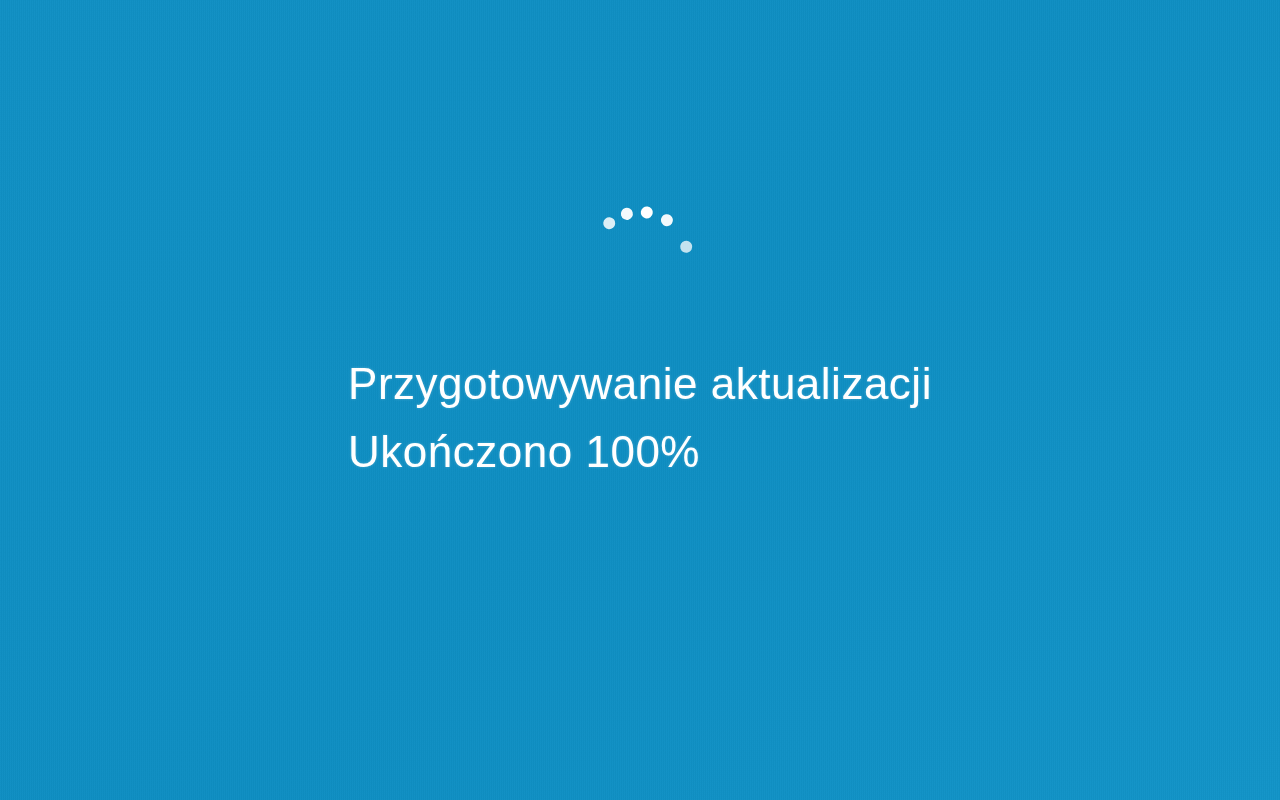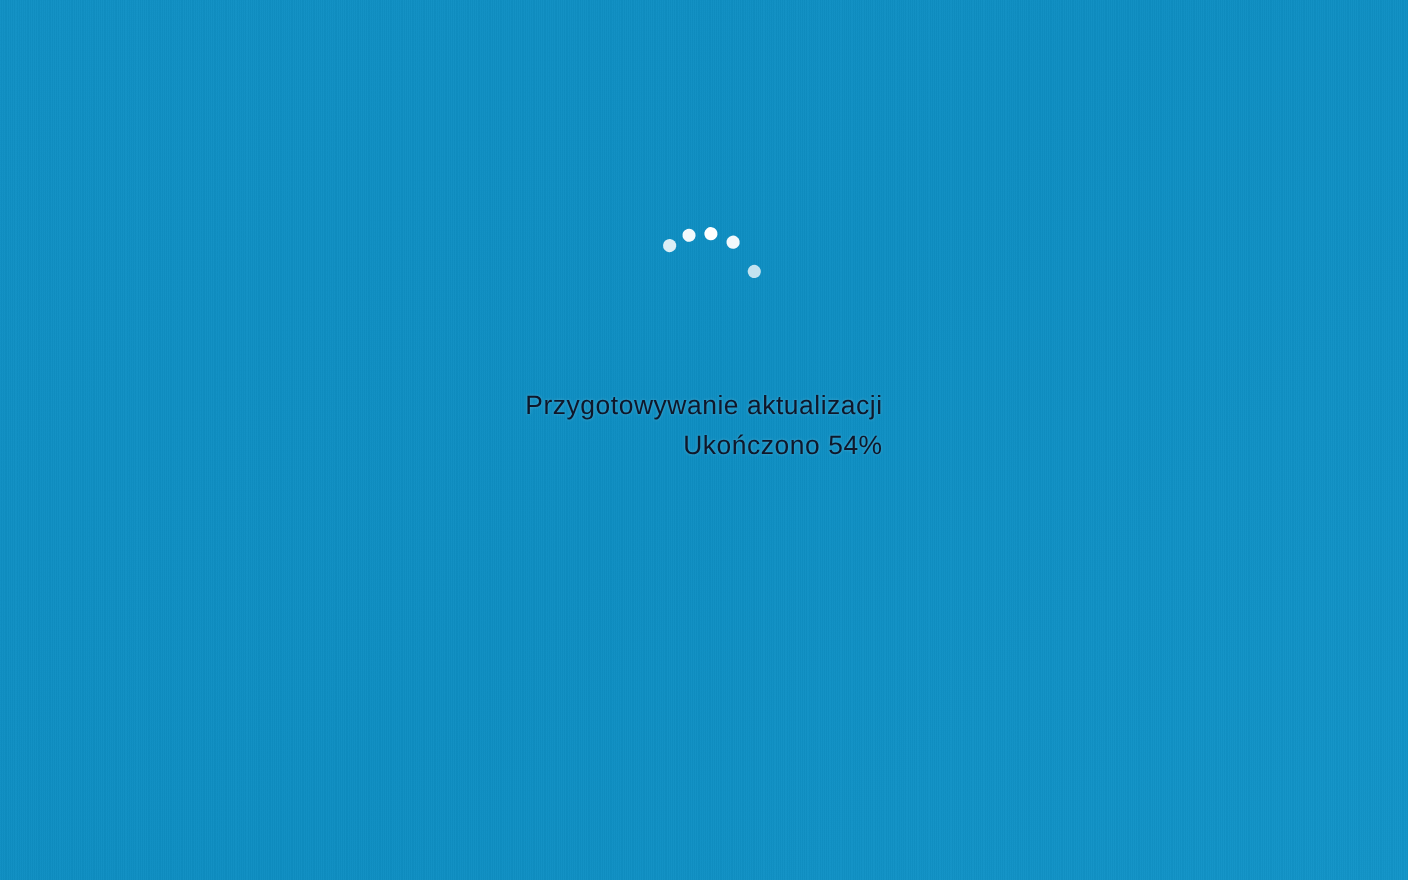--- a/index.html
+++ b/index.html
@@ -59,23 +59,23 @@
       width: 12px;
       height: 12px;
       background: #ffffff;
       border-radius: 50%;
       top: 50%;
       left: 50%;
       margin: -6px 0 0 -6px;
     }
     
     .text-block {
-      text-align: right;
-      color: #0f172a;
-      font-size: 24px;
+      text-align: left;
+      color: #ffffff;
+      font-size: 44px;
       line-height: 1.55;
       letter-spacing: 0.5px;
       text-shadow: 0 0 3px rgba(255,255,255,0.25);
     }
     
     .text-block div {
       white-space: nowrap;
     }
   </style>
 </head>
@@ -87,16 +87,16 @@
 
     <span class="dot" style="transform: rotate(-40deg) translate(0,-48px); opacity:0.85;"></span>
     <span class="dot" style="transform: rotate(-16deg) translate(0,-48px); opacity:0.95;"></span>
     <span class="dot" style="transform: rotate(8deg)   translate(0,-48px); opacity:1;"></span>
     <span class="dot" style="transform: rotate(34deg)  translate(0,-48px); opacity:0.95;"></span>
     <span class="dot" style="transform: rotate(74deg)  translate(0,-48px); opacity:0.75;"></span>
   </div>
 
   <div class="text-block">
     <div>Przygotowywanie aktualizacji</div>
-    <div>Ukończono 54%</div>
+    <div>Ukończono 100%</div>
   </div>
 
 </div>
 
 </body></html>

